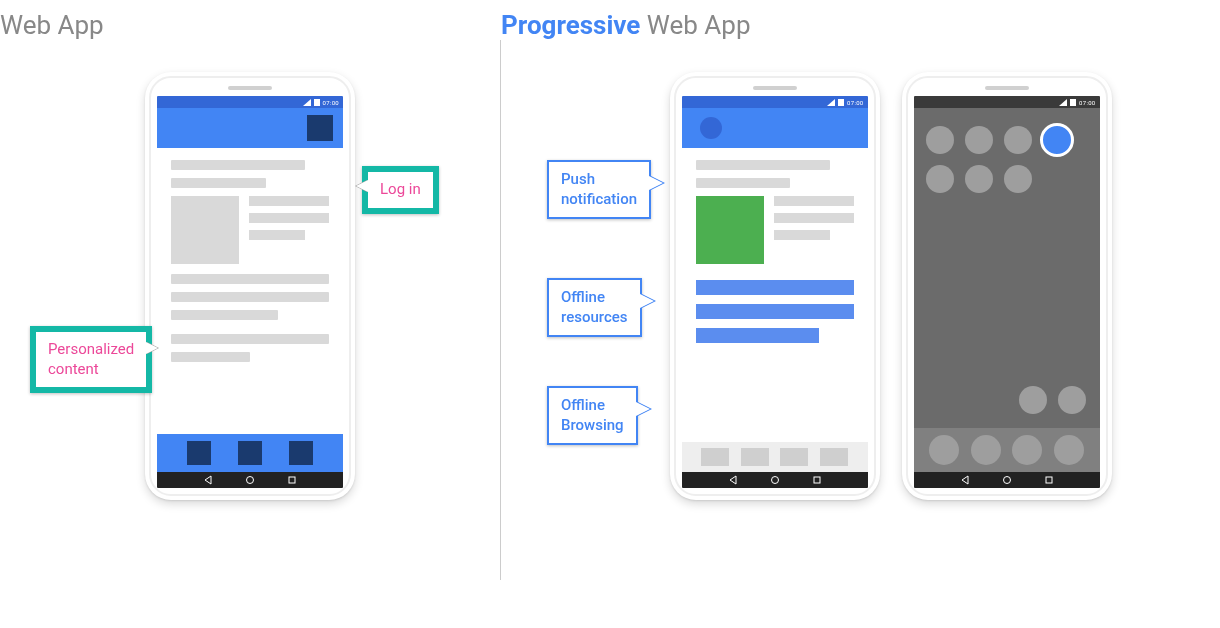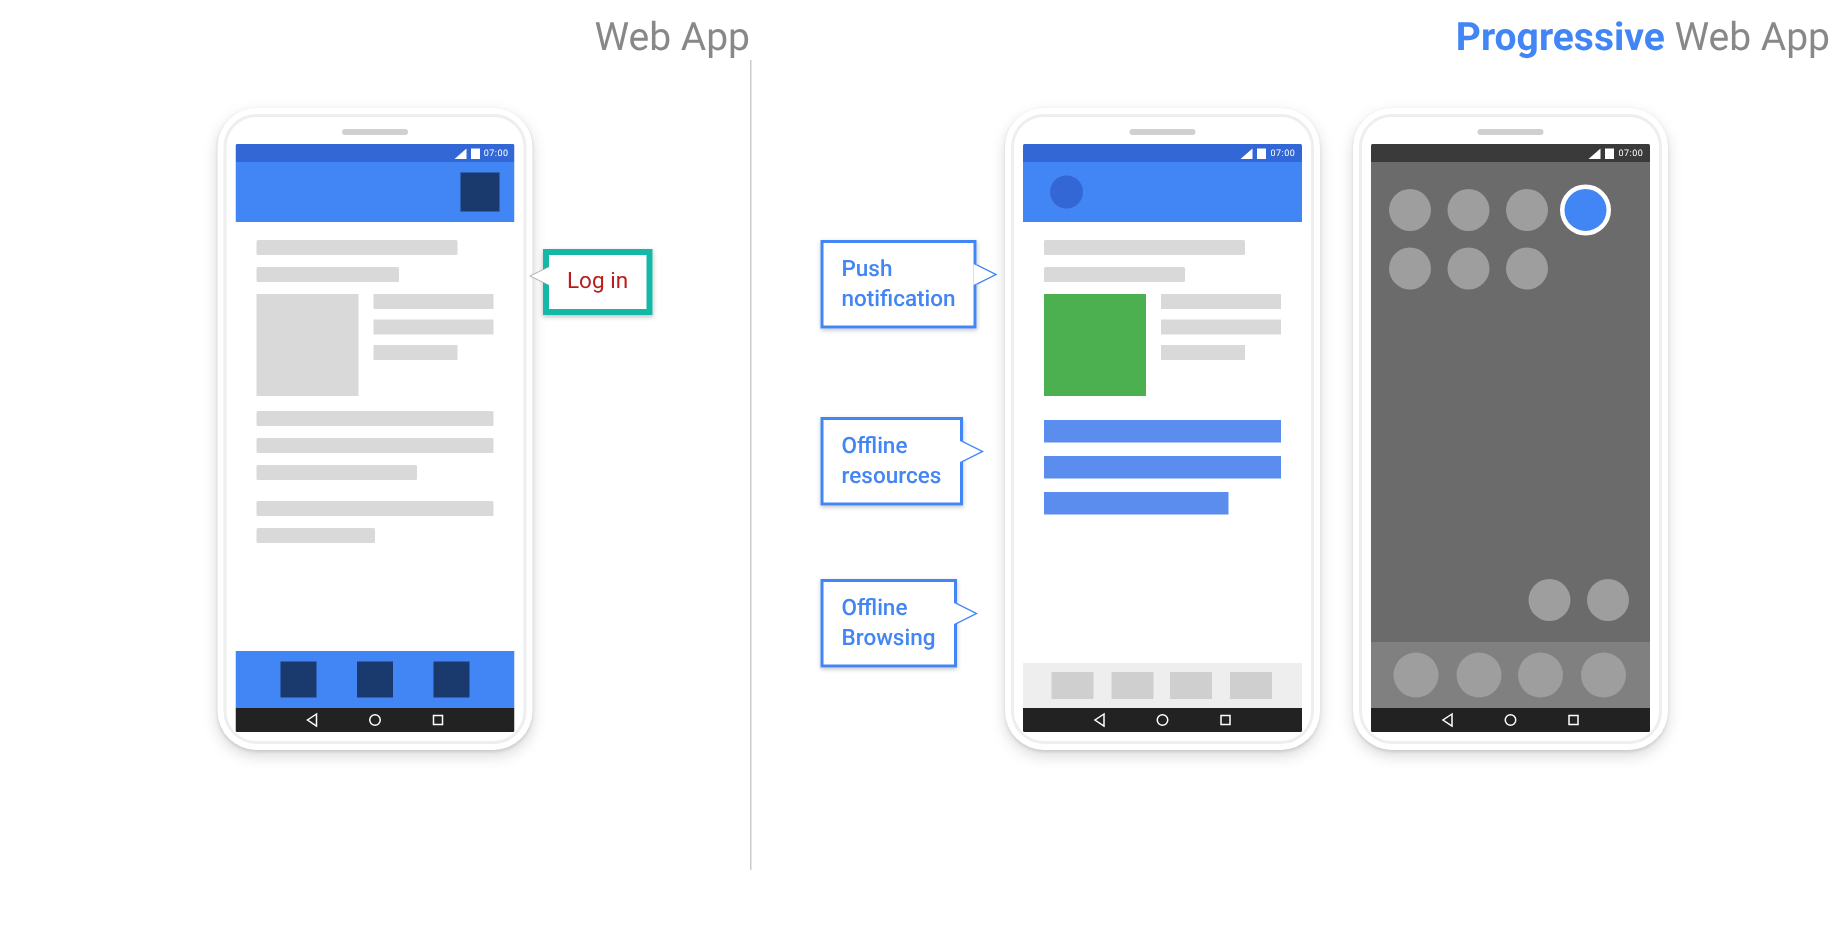--- a/index.html
+++ b/index.html
@@ -2,21 +2,21 @@
 <html><head>
 <meta charset="utf-8">
 <style>
 *{box-sizing:border-box;margin:0;padding:0}
 body{font-family:Roboto,Arial,sans-serif;width:1220px;height:628px;background:#fff;position:relative;overflow:hidden}
 .container{display:flex;width:100%;height:100%}
 .panel{position:relative;padding-top:10px}
 .panel-left{width:500px}
 .panel-right{flex:1}
 .divider{width:1px;background:#ccc;height:540px;margin-top:40px}
-.heading{text-align:right;font-size:26px;font-weight:400;color:#888;margin-bottom:32px}
+.heading{text-align:left;font-size:26px;font-weight:400;color:#888;margin-bottom:32px}
 .heading .accent{color:#4285f4;font-weight:700}
 .phones{display:flex;justify-content:center;gap:22px;position:relative}
 .phone{width:210px;height:428px;background:#fff;border-radius:26px;box-shadow:0 4px 10px rgba(0,0,0,.15),0 1px 2px rgba(0,0,0,.1);padding:4px;position:relative}
 .phone-inner{width:100%;height:100%;border:2px solid #eee;border-radius:22px;padding:8px 6px 6px;display:flex;flex-direction:column}
 .speaker{width:44px;height:4px;background:#d0d0d0;border-radius:3px;margin:0 auto 6px}
 .screen{flex:1;background:#fff;position:relative;overflow:hidden;border-radius:1px}
 .statusbar{height:12px;background:#3367d6;display:flex;justify-content:flex-end;align-items:center;padding:0 4px;gap:3px}
 .statusbar.dark{background:#3a3a3a}
 .sb-tri{width:0;height:0;border-style:solid;border-width:0 0 7px 8px;border-color:transparent transparent #fff transparent}
 .sb-bat{width:6px;height:7px;background:#fff}
@@ -39,21 +39,21 @@
 .bottombar-grey .g{width:28px;height:18px;background:#cfcfcf}
 .android-nav{position:absolute;bottom:0;left:0;right:0;height:16px;background:#222;display:flex;justify-content:center;align-items:center;gap:32px}
 .android-nav svg{width:10px;height:10px}
 .home-screen{position:absolute;top:12px;left:0;right:0;bottom:16px;background:#6b6b6b;padding:18px 12px}
 .app-grid{display:flex;flex-wrap:wrap;gap:11px}
 .app-icon{width:28px;height:28px;background:#9e9e9e;border-radius:50%}
 .app-icon.highlight{background:#4285f4;border:3px solid #fff;position:relative;box-sizing:content-box;margin:-3px}
 .dock{position:absolute;bottom:16px;left:0;right:0;height:44px;background:#808080;display:flex;justify-content:space-around;align-items:center;padding:0 10px}
 .dock .app-icon{width:30px;height:30px}
 .callout{position:absolute;background:#fff;padding:8px 12px;font-size:15px;box-shadow:0 1px 3px rgba(0,0,0,.25);line-height:1.3}
-.callout.plain{border:4px solid #14b8a6;color:#b91c1c}
+.callout.plain{border:6px solid #14b8a6;color:#ec4899}
 .callout.blue{border:2px solid #4285f4;color:#4285f4;font-weight:500}
 .callout::after{content:"";position:absolute;width:0;height:0}
 .co-login{top:166px;left:362px}
 .co-login::after{left:-12px;top:8px;border-style:solid;border-width:6px 12px 6px 0;border-color:transparent #fff transparent transparent;filter:drop-shadow(-1px 0 0 #999)}
 .co-personalized{top:326px;left:30px}
 .co-personalized::after{right:-12px;top:10px;border-style:solid;border-width:6px 0 6px 12px;border-color:transparent transparent transparent #fff;filter:drop-shadow(1px 0 0 #999)}
 .co-push{top:160px;left:46px}
 .co-push::after{right:-14px;top:14px;border-style:solid;border-width:7px 0 7px 14px;border-color:transparent transparent transparent #fff;filter:drop-shadow(2px 0 0 #4285f4)}
 .co-prefetch{top:278px;left:46px}
 .co-prefetch::after{right:-14px;top:14px;border-style:solid;border-width:7px 0 7px 14px;border-color:transparent transparent transparent #fff;filter:drop-shadow(2px 0 0 #4285f4)}
@@ -113,20 +113,22 @@
                 </svg>
               <svg viewBox="0 0 10 10">
                   <rect x="2" y="2" width="6" height="6" fill="none" stroke="#fff" stroke-width="1"></rect>
                 </svg>
             </div>
           </div>
         </div>
       </div>
     </div>
     <div class="callout plain co-login" style="white-space:pre-line"><span>Log in</span></div>
+    <div class="callout plain co-personalized" style="white-space:pre-line"><span>Personalized
+content</span></div>
   </div>
 
   <div class="divider"></div>
 
   <div class="panel panel-right">
     <div class="heading"><span class="accent">Progressive</span><span> Web App</span></div>
     <div class="phones">
 
       <div class="phone" style="margin-left:60px">
         <div class="phone-inner">

